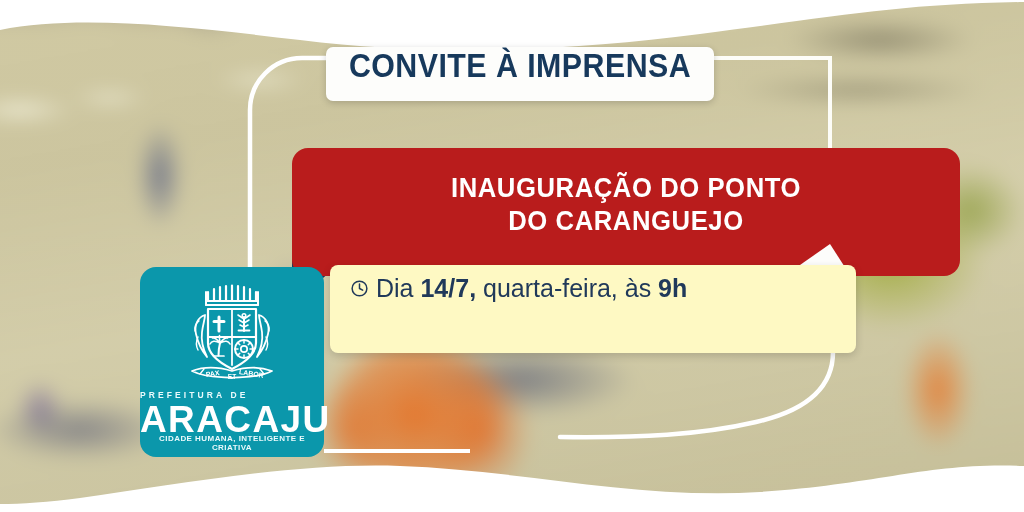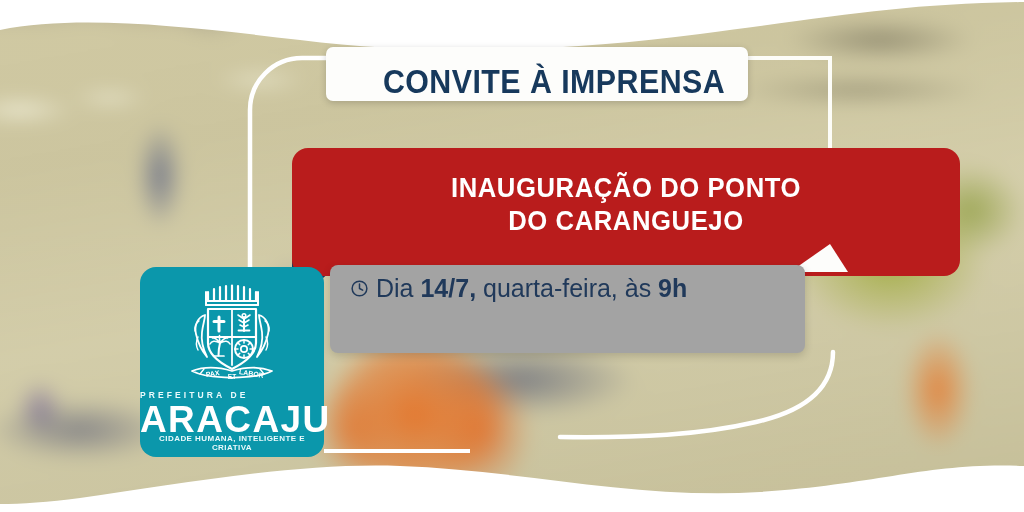--- a/index.html
+++ b/index.html
@@ -63,23 +63,22 @@
   
   .frame-line{position:absolute;pointer-events:none;}
 
   
   .header-pill{
     position:absolute;left:326px;top:47px;
     width:388px;height:54px;
     background:#fdfdfb;
     border-radius:7px;
     box-shadow:0 2px 7px rgba(0,0,0,.18);
-    display:flex;align-items:flex-end;justify-content:center;
+    display:flex;align-items:flex-start;justify-content:center;
     z-index:8;
-    padding-left:34px;
   }
   .header-pill span{
     font-family:"Liberation Sans","DejaVu Sans",sans-serif;
     font-weight:700;
     font-size:33px;
     letter-spacing:.5px;
     color:#17395c;
     white-space:nowrap;
     transform:scaleX(.92);
   }
@@ -110,22 +109,22 @@
     position:absolute;left:292px;top:252px;
     width:62px;height:52px;
     background:#17395f;
     clip-path:polygon(0 0,62px 0,62px 0,0 52px);
     z-index:6;
   }
 
   
   .info-box{
     position:absolute;left:330px;top:265px;
-    width:475px;height:88px;
-    background:#a3a3a3;
+    width:526px;height:88px;
+    background:#fef9c3;
     border-radius:8px;
     box-shadow:0 3px 9px rgba(0,0,0,.16);
     z-index:7;
   }
   
   .info-tail{
     position:absolute;left:790px;top:244px;
     width:58px;height:28px;
     z-index:7;
   }

